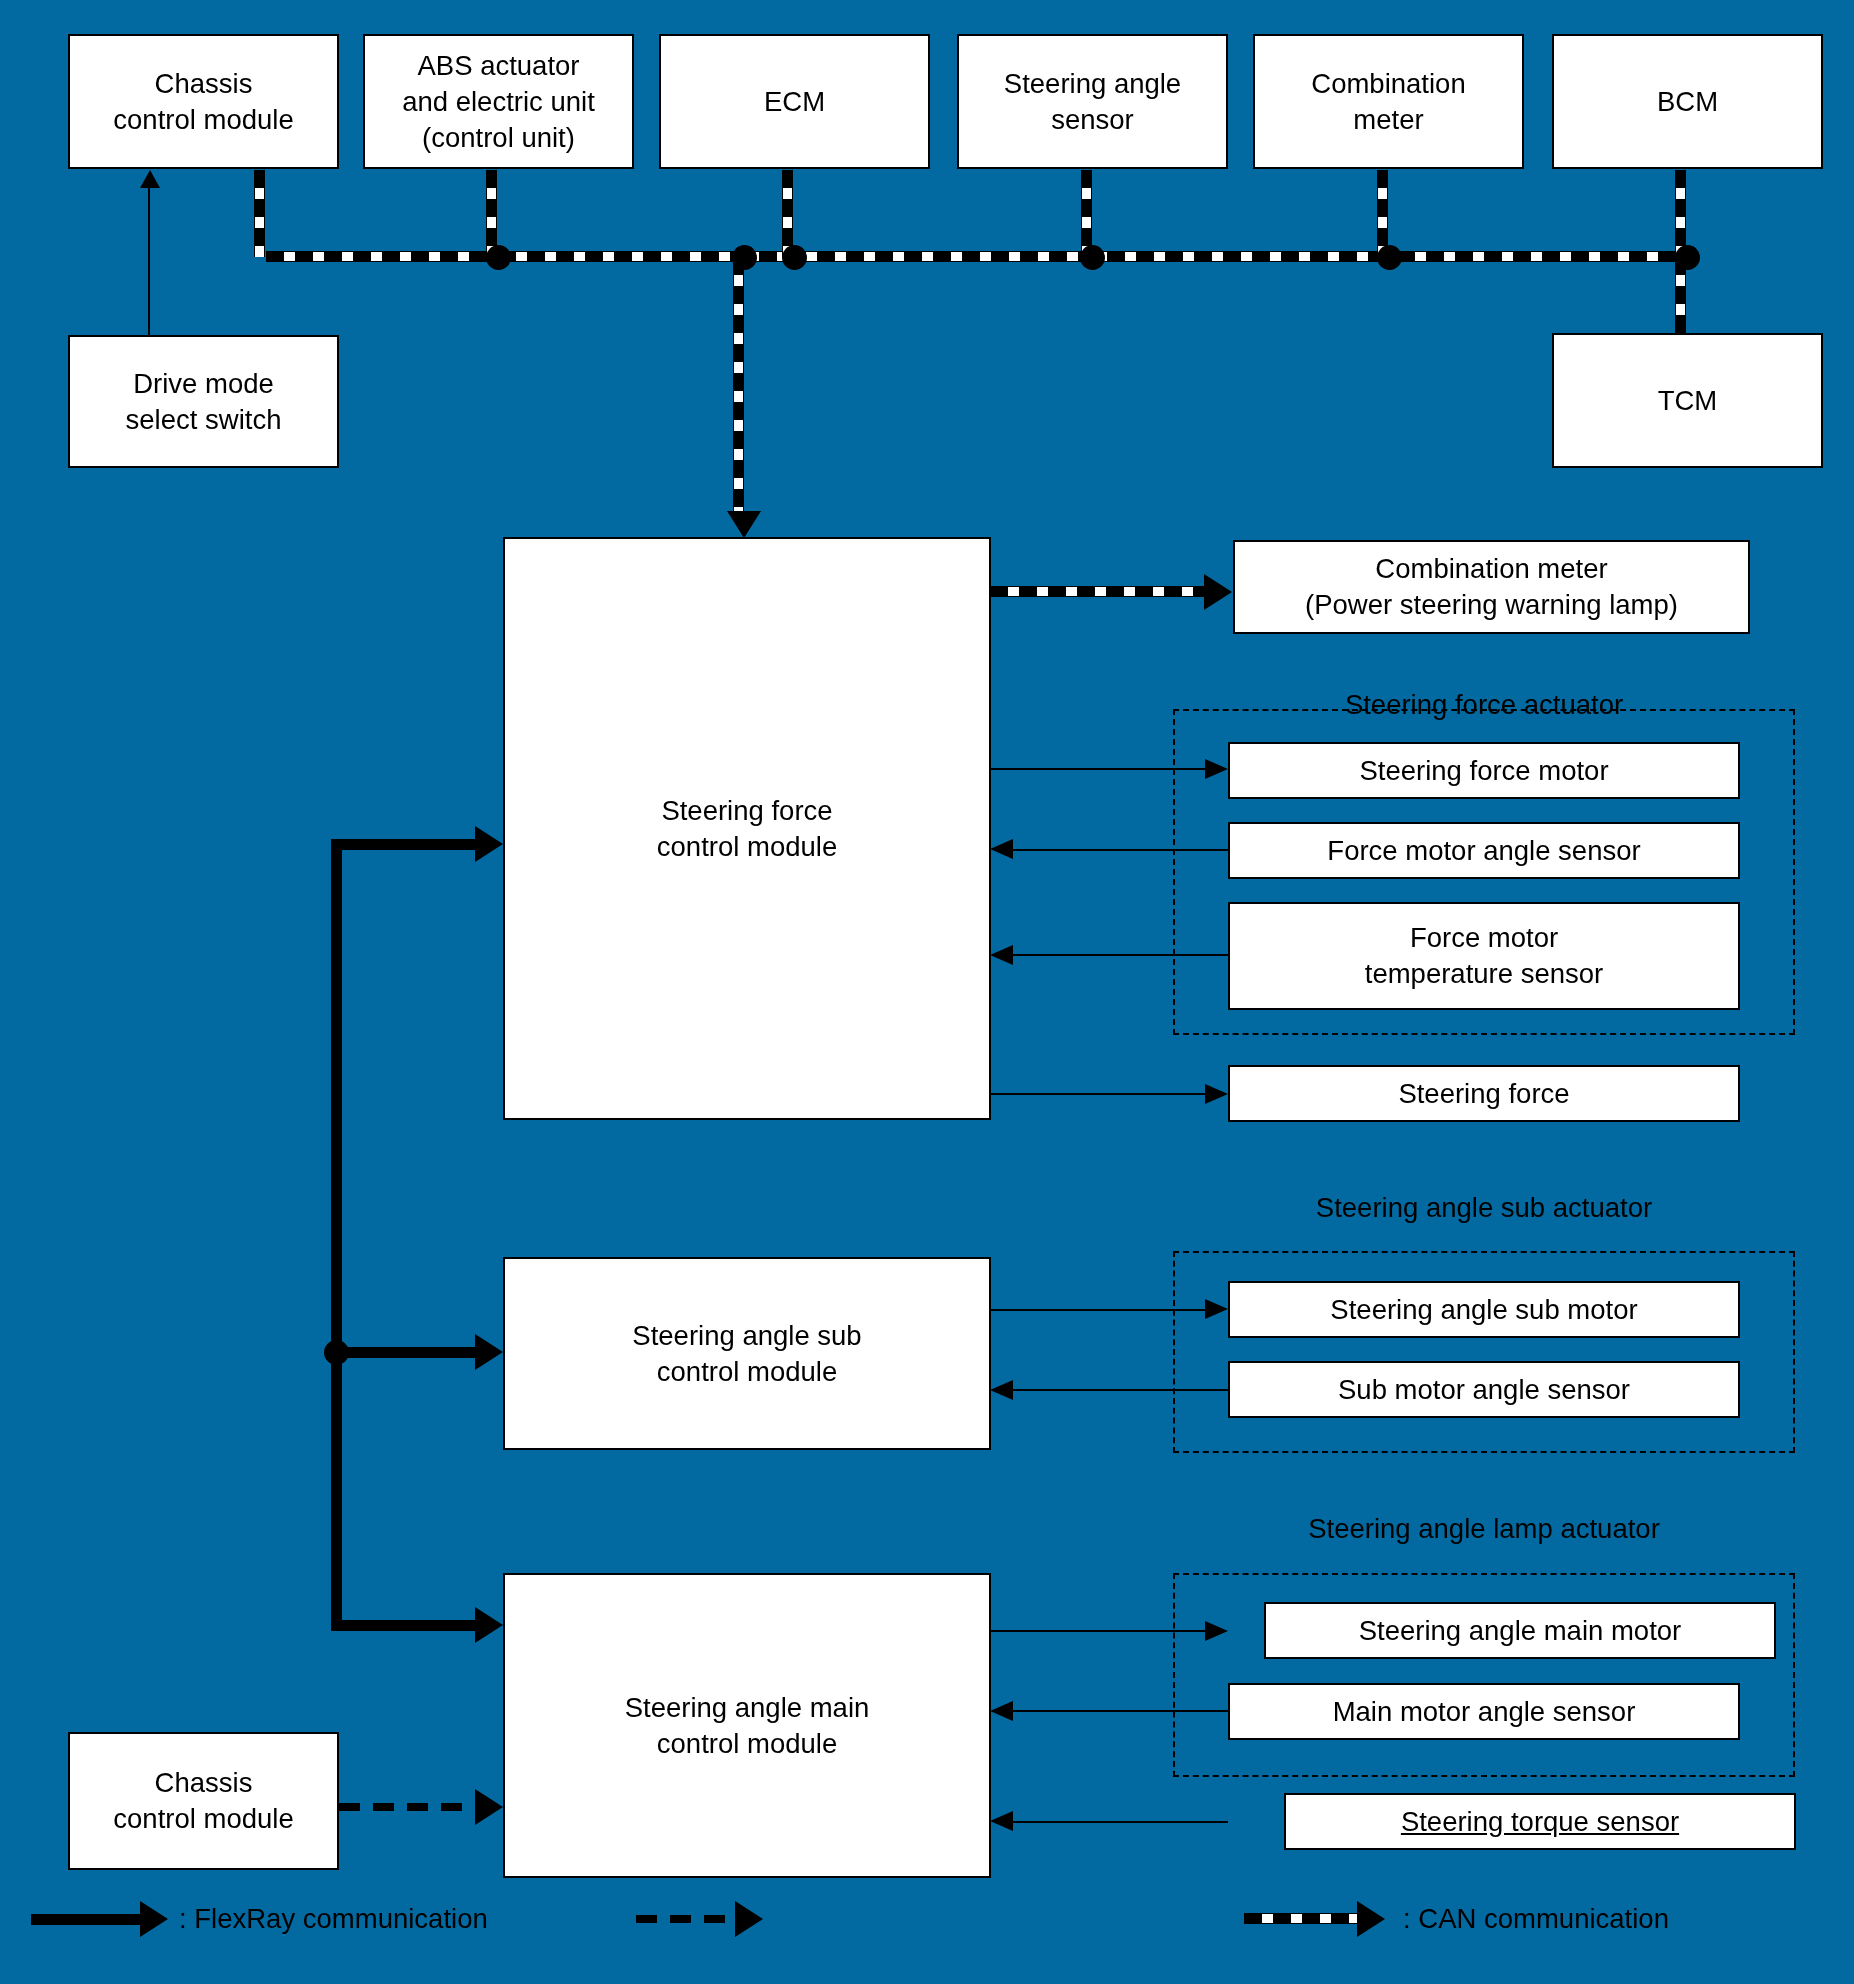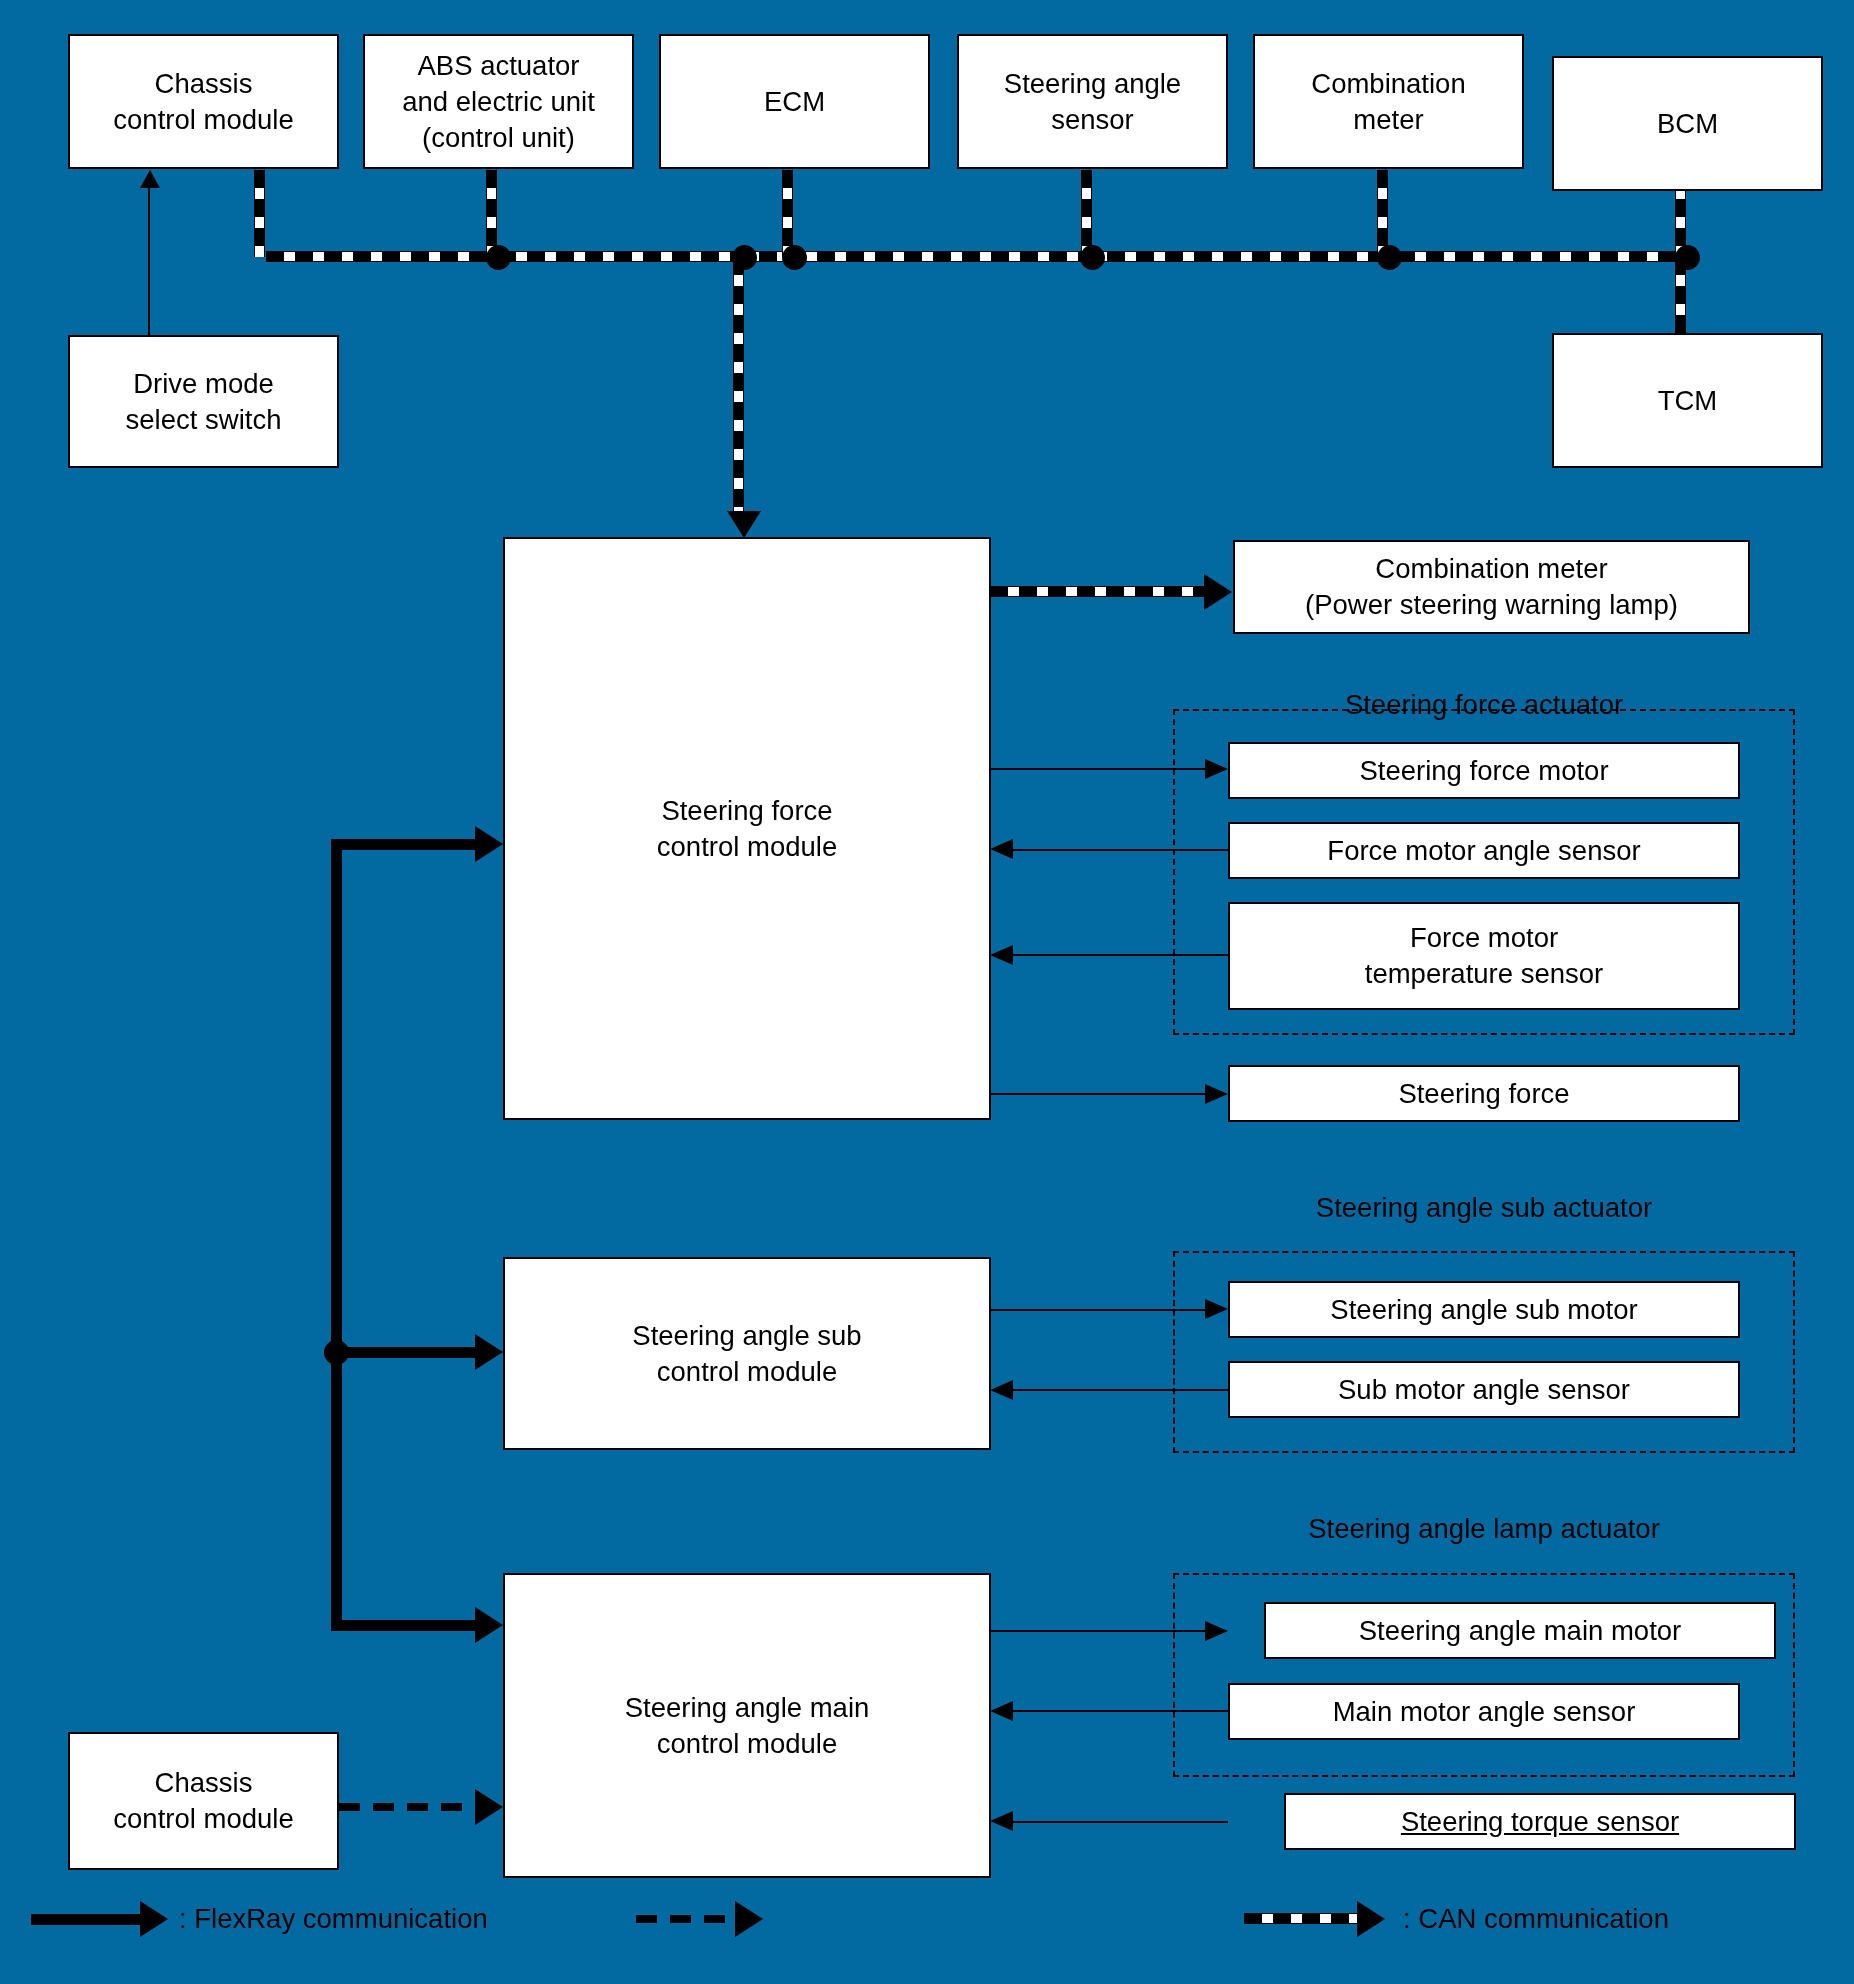--- a/index.html
+++ b/index.html
@@ -123,21 +123,21 @@
   <div class="box" style="left:68px;top:34px;width:271px;height:135px;">Chassis
 control module</div>
   <div class="box" style="left:363px;top:34px;width:271px;height:135px;">ABS actuator
 and electric unit
 (control unit)</div>
   <div class="box" style="left:659px;top:34px;width:271px;height:135px;">ECM</div>
   <div class="box" style="left:957px;top:34px;width:271px;height:135px;">Steering angle
 sensor</div>
   <div class="box" style="left:1253px;top:34px;width:271px;height:135px;">Combination
 meter</div>
-  <div class="box" style="left:1552px;top:34px;width:271px;height:135px;margin-top:22px;">BCM</div>
+  <div class="box" style="left:1552px;top:34px;width:271px;height:135px;">BCM</div>
   <div class="box" style="left:68px;top:335px;width:271px;height:133px;">Drive mode
 select switch</div>
   <div class="box" style="left:1552px;top:333px;width:271px;height:135px;">TCM</div>
 
   <div class="box" style="left:503px;top:537px;width:488px;height:583px;">Steering force
 control module</div>
   <div class="box" style="left:1233px;top:540px;width:517px;height:94px;">Combination meter
 (Power steering warning lamp)</div>
 
   <div class="glabel" style="left:1173px;top:645px;width:622px;margin-top:44px;">Steering force actuator</div>

